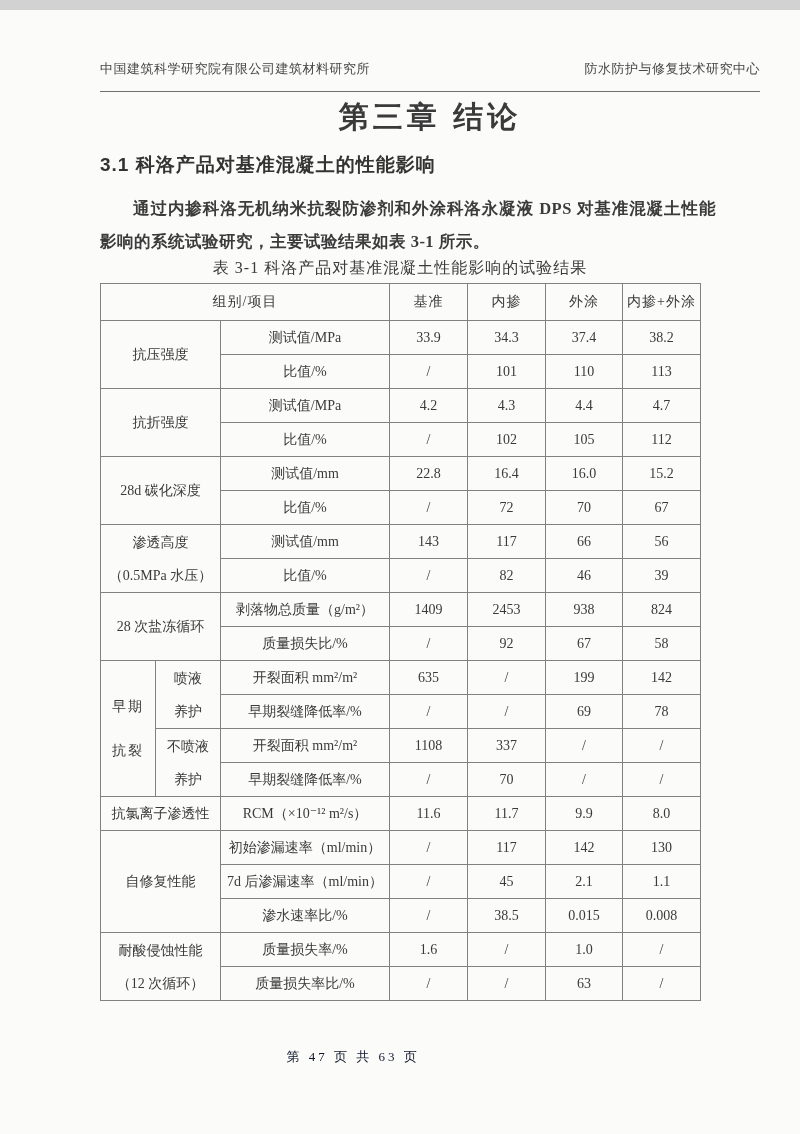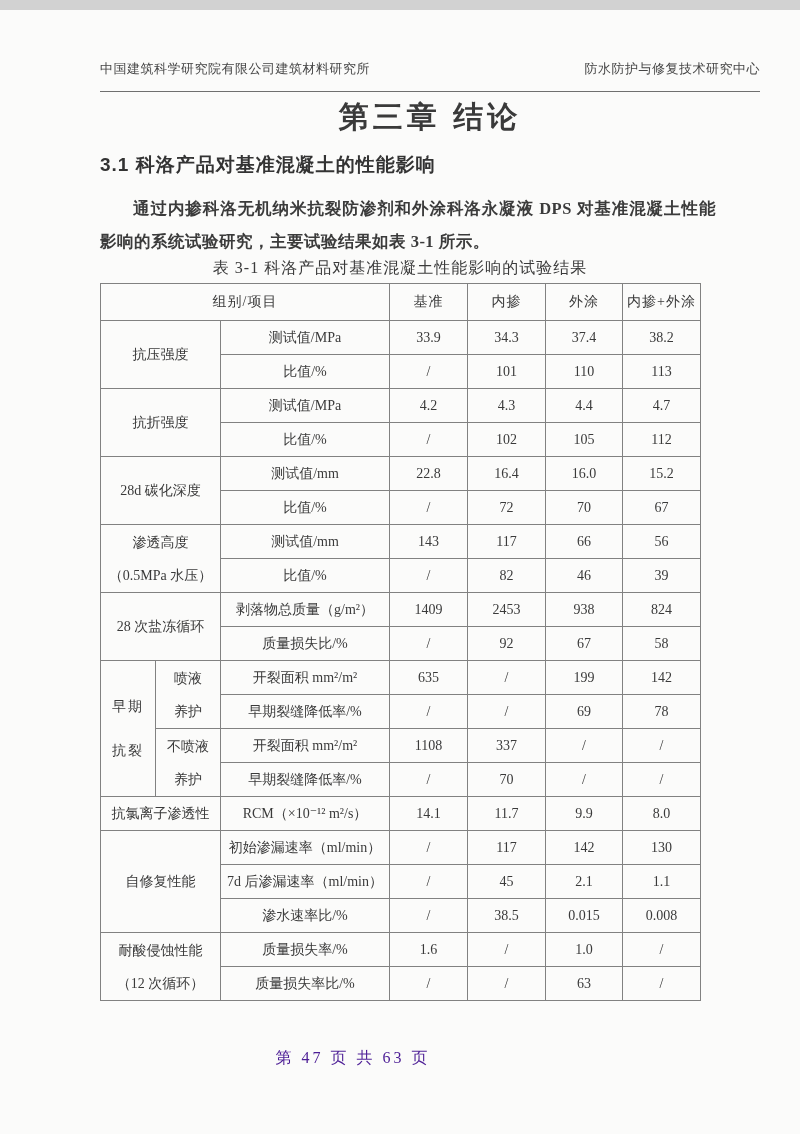--- a/index.html
+++ b/index.html
@@ -57,21 +57,21 @@
     text-align:center;vertical-align:middle;
     font-size:14px;color:#3a3a3a;
     height:33px;padding:0 2px;
     overflow:hidden;
   }
   table.results tr.hdr td{height:36px;letter-spacing:1px;}
   td.two span{display:block;line-height:33px;}
   td.wide-sp span{display:block;line-height:44px;letter-spacing:2px;}
   .page-footer{
     position:absolute;top:1048px;left:0;width:706px;
-    text-align:center;font-size:16px;color:#4c1d95;
+    text-align:center;font-size:13px;color:#0f172a;
     letter-spacing:3px;
   }
 </style>
 </head>
 <body>
 
 <div class="photo-strip"></div>
 
 <div class="doc-header">
   <span>中国建筑科学研究院有限公司建筑材料研究所</span>
@@ -226,21 +226,21 @@
     <td>早期裂缝降低率/%</td>
     <td>/</td>
     <td>70</td>
     <td>/</td>
     <td>/</td>
   </tr>
 
   <tr>
     <td colspan="2">抗氯离子渗透性</td>
     <td>RCM（×10⁻¹² m²/s）</td>
-    <td>14.1</td>
+    <td>11.6</td>
     <td>11.7</td>
     <td>9.9</td>
     <td>8.0</td>
   </tr>
 
   <tr>
     <td colspan="2" rowspan="3">自修复性能</td>
     <td>初始渗漏速率（ml/min）</td>
     <td>/</td>
     <td>117</td>

